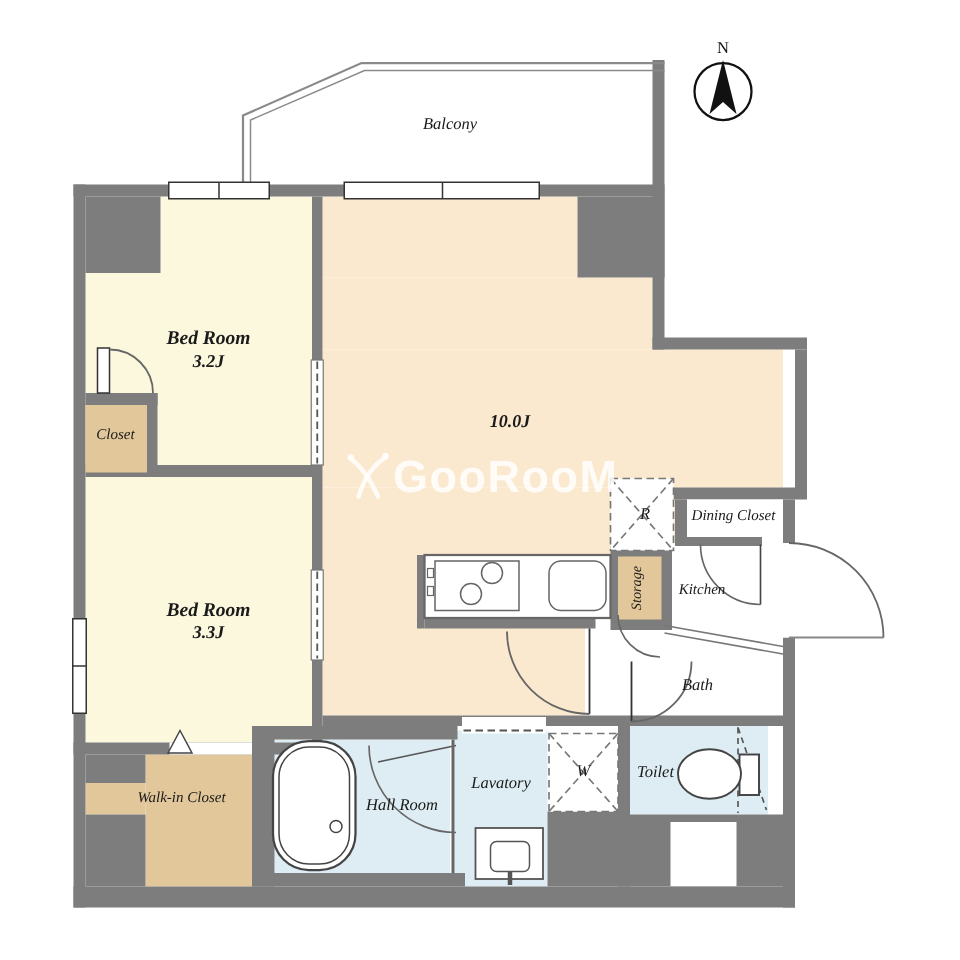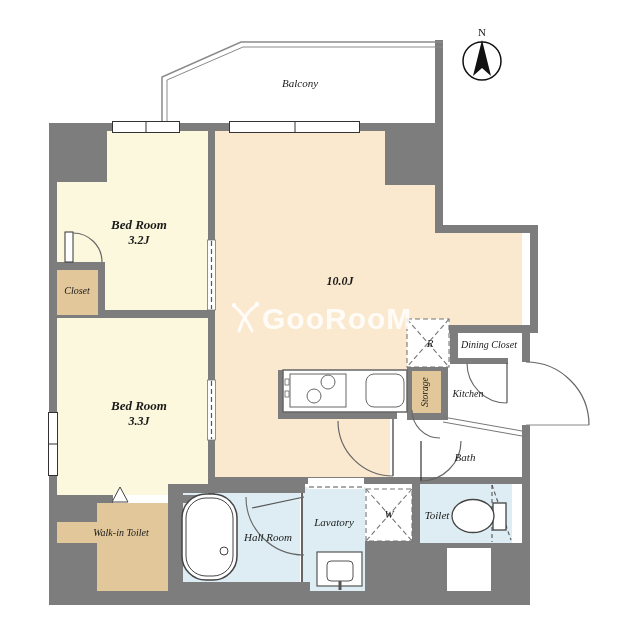--- a/index.html
+++ b/index.html
@@ -234,21 +234,21 @@
   <div class="lbl sz-main" style="left:139px;top:414px;">
     <span class="l1">Bed Room</span>
     <span class="l1 sz-sub">3.3J</span>
   </div>
 
   <div class="lbl sz-main" style="left:340px;top:281px;">
     <span class="l1 sz-sub">10.0J</span>
   </div>
 
   <div class="lbl sz-small" style="left:77px;top:291px;">Closet</div>
-  <div class="lbl sz-small" style="left:121px;top:533px;">Walk-in Toilet</div>
+  <div class="lbl sz-small" style="left:121px;top:533px;">Walk-in Closet</div>
   <div class="lbl sz-small" style="left:489px;top:345px;">Dining Closet</div>
   <div class="lbl sz-small" style="left:468px;top:394px;">Kitchen</div>
   <div class="lbl sz-med" style="left:465px;top:458px;">Bath</div>
   <div class="lbl lbl-storage" style="left:426px;top:392px;">Storage</div>
   <div class="lbl sz-med" style="left:268px;top:538px;">Hall Room</div>
   <div class="lbl sz-med" style="left:334px;top:523px;">Lavatory</div>
   <div class="lbl sz-med" style="left:437px;top:516px;">Toilet</div>
   <div class="lbl sz-med" style="left:430px;top:344px;">R</div>
   <div class="lbl sz-med" style="left:389px;top:515px;">W</div>
 

